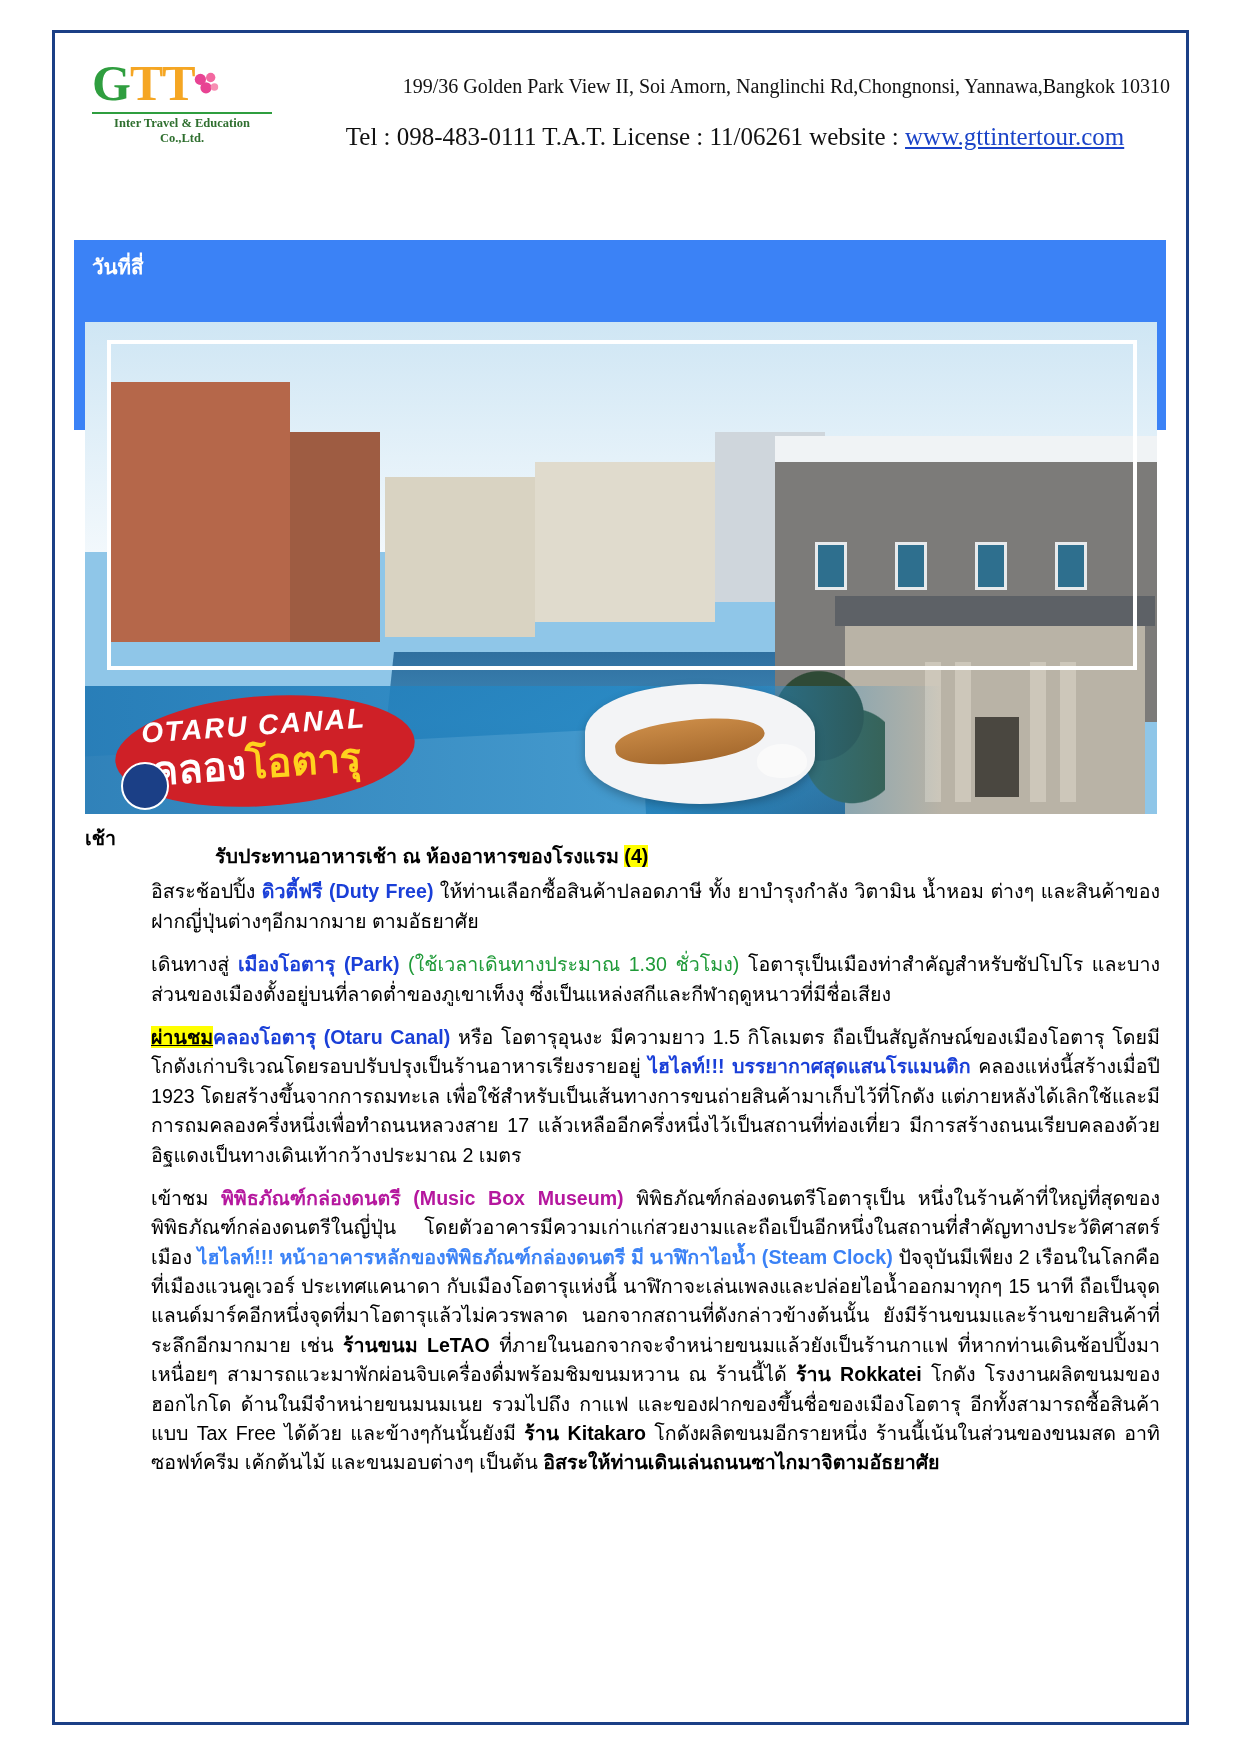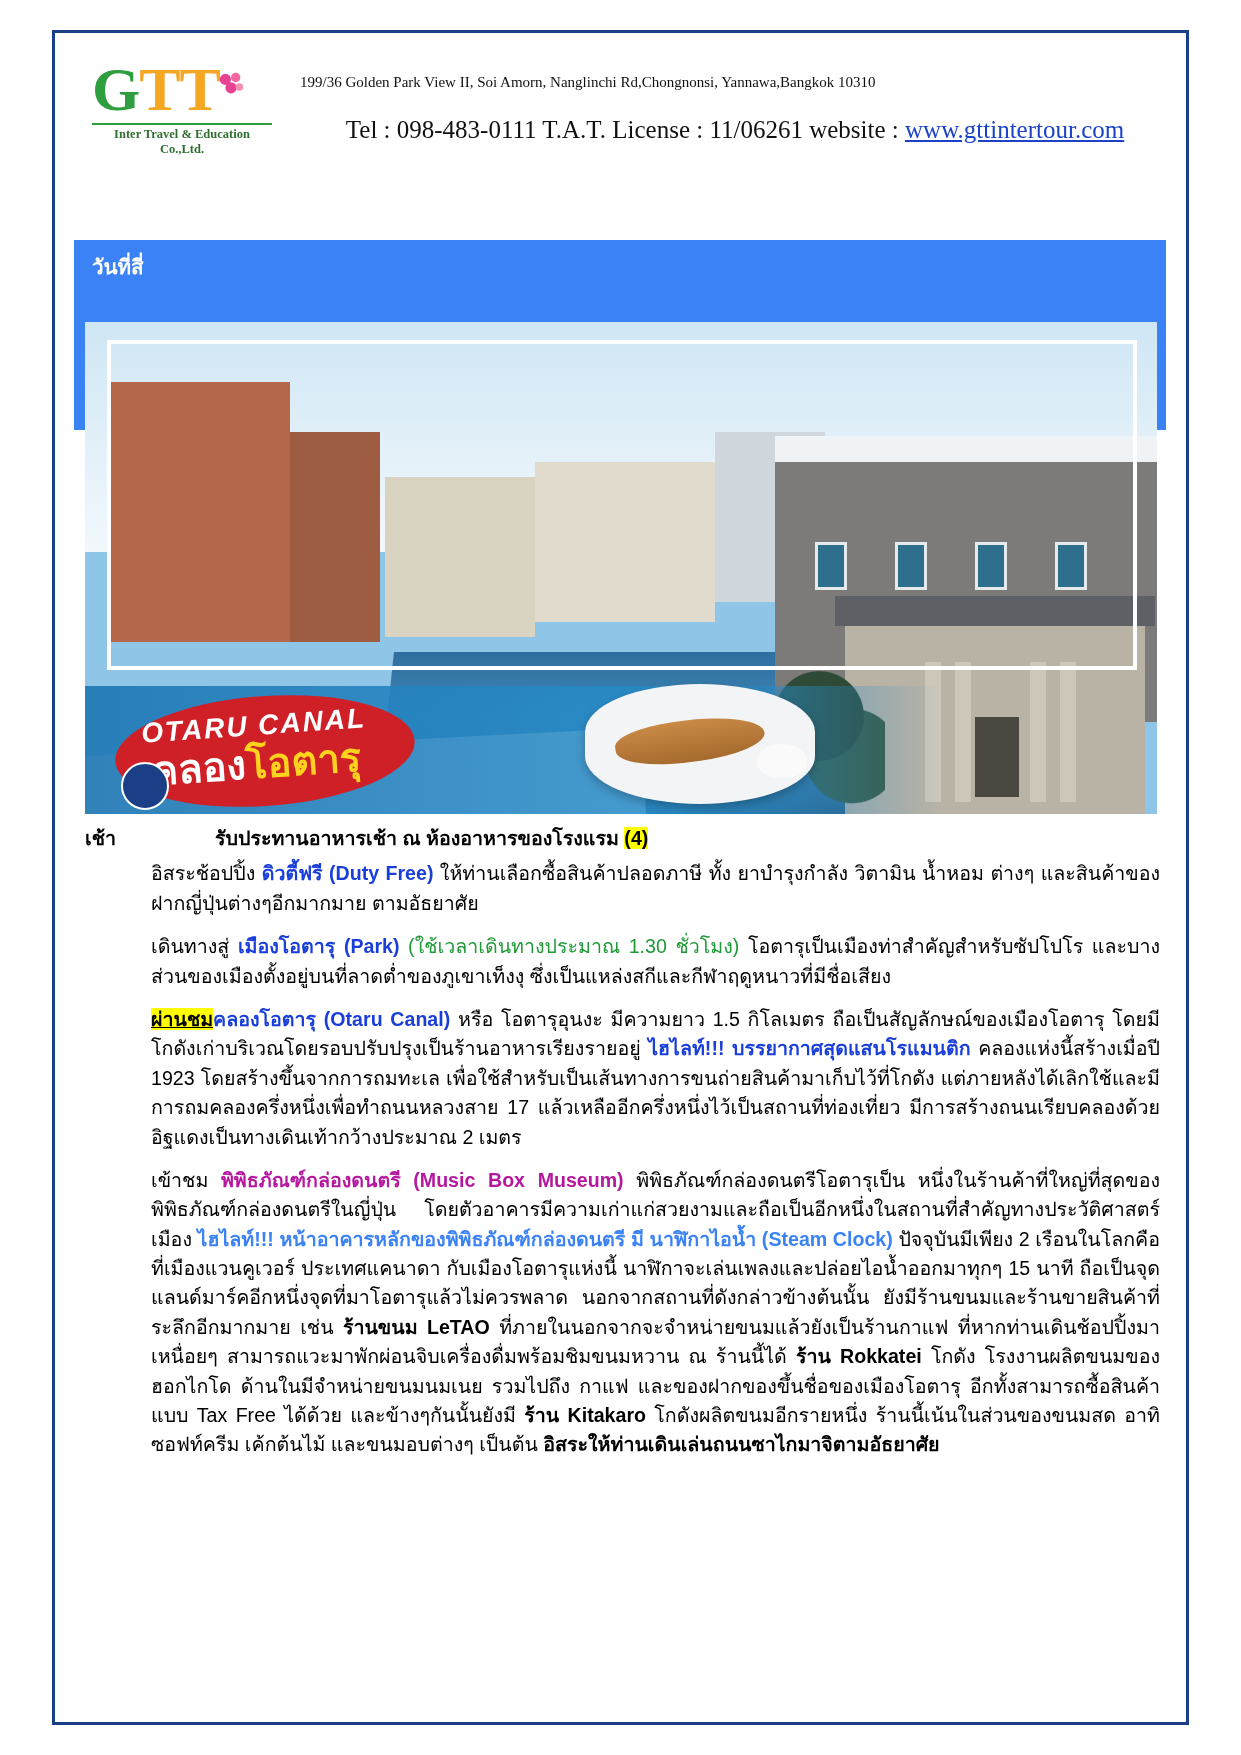--- a/index.html
+++ b/index.html
@@ -44,21 +44,21 @@
     align-items: flex-start;
   }
   .logo-box {
     width: 210px;
     flex: 0 0 210px;
     padding-left: 22px;
     box-sizing: border-box;
   }
   .logo-gtt {
     font-family: "Liberation Serif", serif;
-    font-size: 62px;
+    font-size: 50px;
     font-weight: bold;
     line-height: 0.95;
     letter-spacing: -1px;
     position: relative;
     display: inline-block;
   }
   .logo-g { color: #2f9e3f; }
   .logo-t1 { color: #f5a623; }
   .logo-t2 { color: #f5a623; }
   .logo-flower {
@@ -78,23 +78,23 @@
     padding-top: 2px;
     width: 180px;
     text-align: center;
   }
   .header-text {
     flex: 1;
     padding-top: 12px;
     padding-left: 20px;
   }
   .addr-line {
-    font-size: 15px;
+    font-size: 20px;
     color: #111;
-    text-align: left;
+    text-align: right;
     line-height: 1.45;
   }
   .addr-line2 {
     font-size: 25px;
     color: #111;
     text-align: center;
     margin-top: 22px;
   }
   .addr-line2 a {
     color: #1a43c8;
@@ -299,20 +299,21 @@
     margin-bottom: 6px;
   }
   .meal-label {
     flex: 0 0 130px;
     font-weight: bold;
     font-size: 19.6px;
   }
   .meal-text {
     flex: 1;
     font-weight: bold;
+    margin-top: 18px;
   }
   .hl-yellow { background: #ffff00; }
   .para {
     margin: 0 0 14px 66px;
     text-align: justify;
   }
   .b { font-weight: bold; }
   .blue { color: #1a3fd8; font-weight: bold; }
   .green { color: #1f9a38; }
   .magenta { color: #b5179e; font-weight: bold; }

